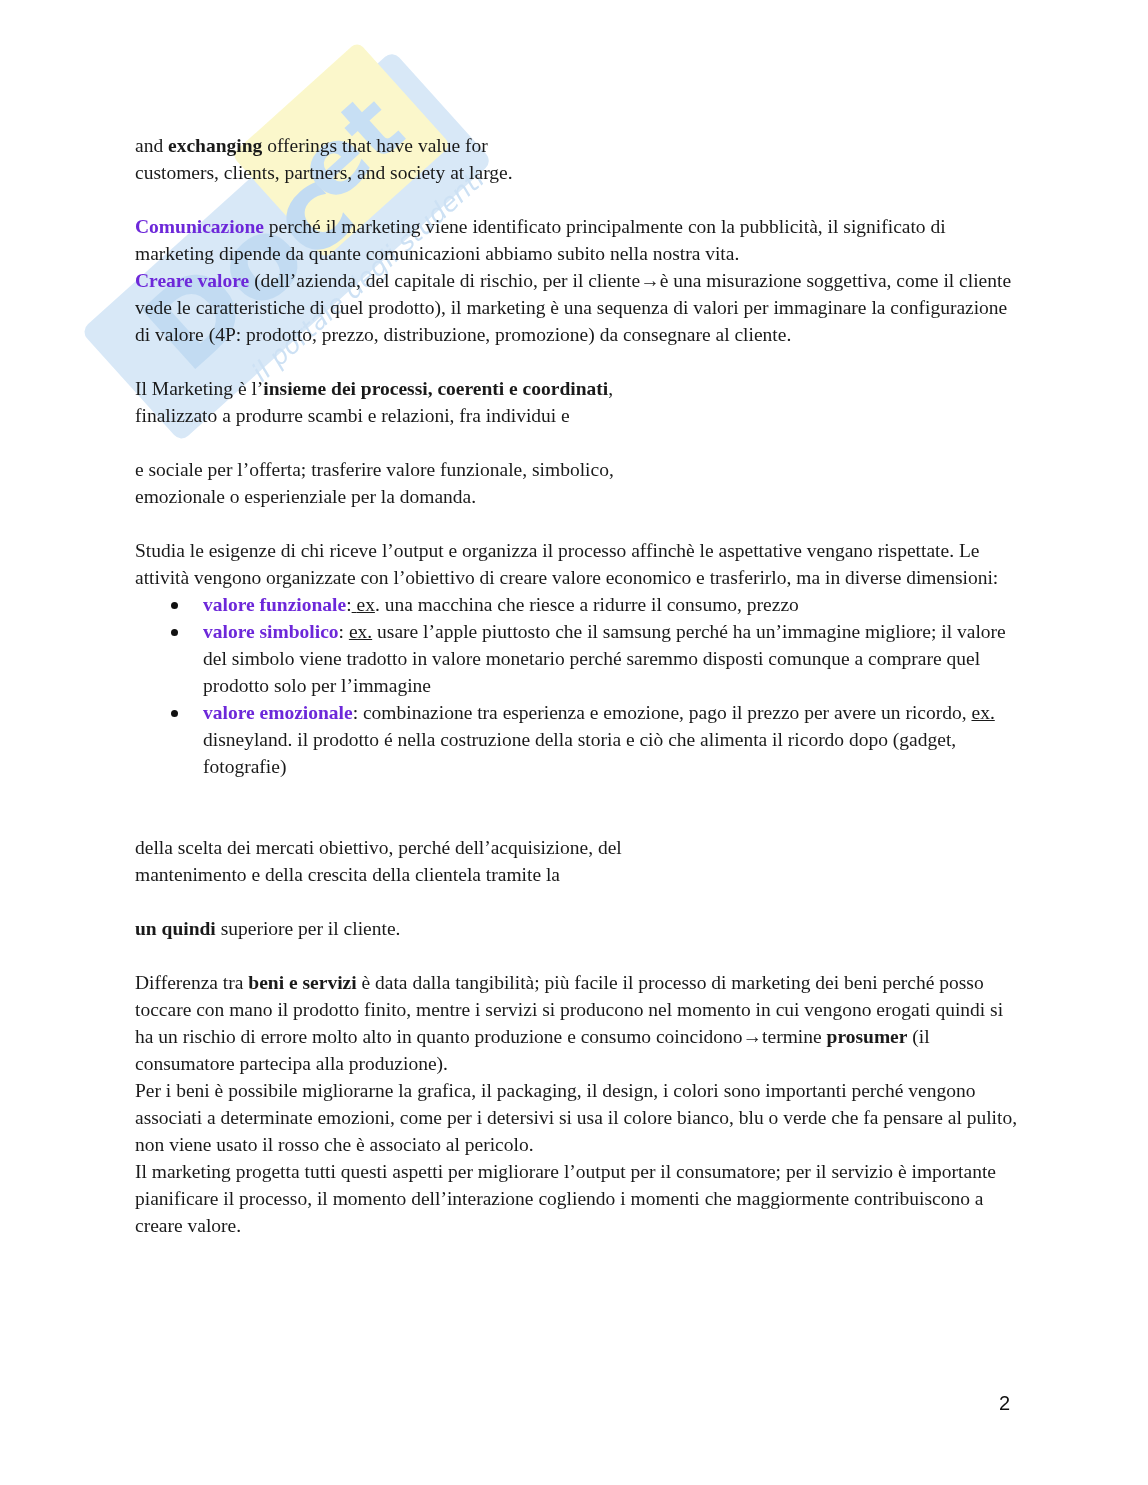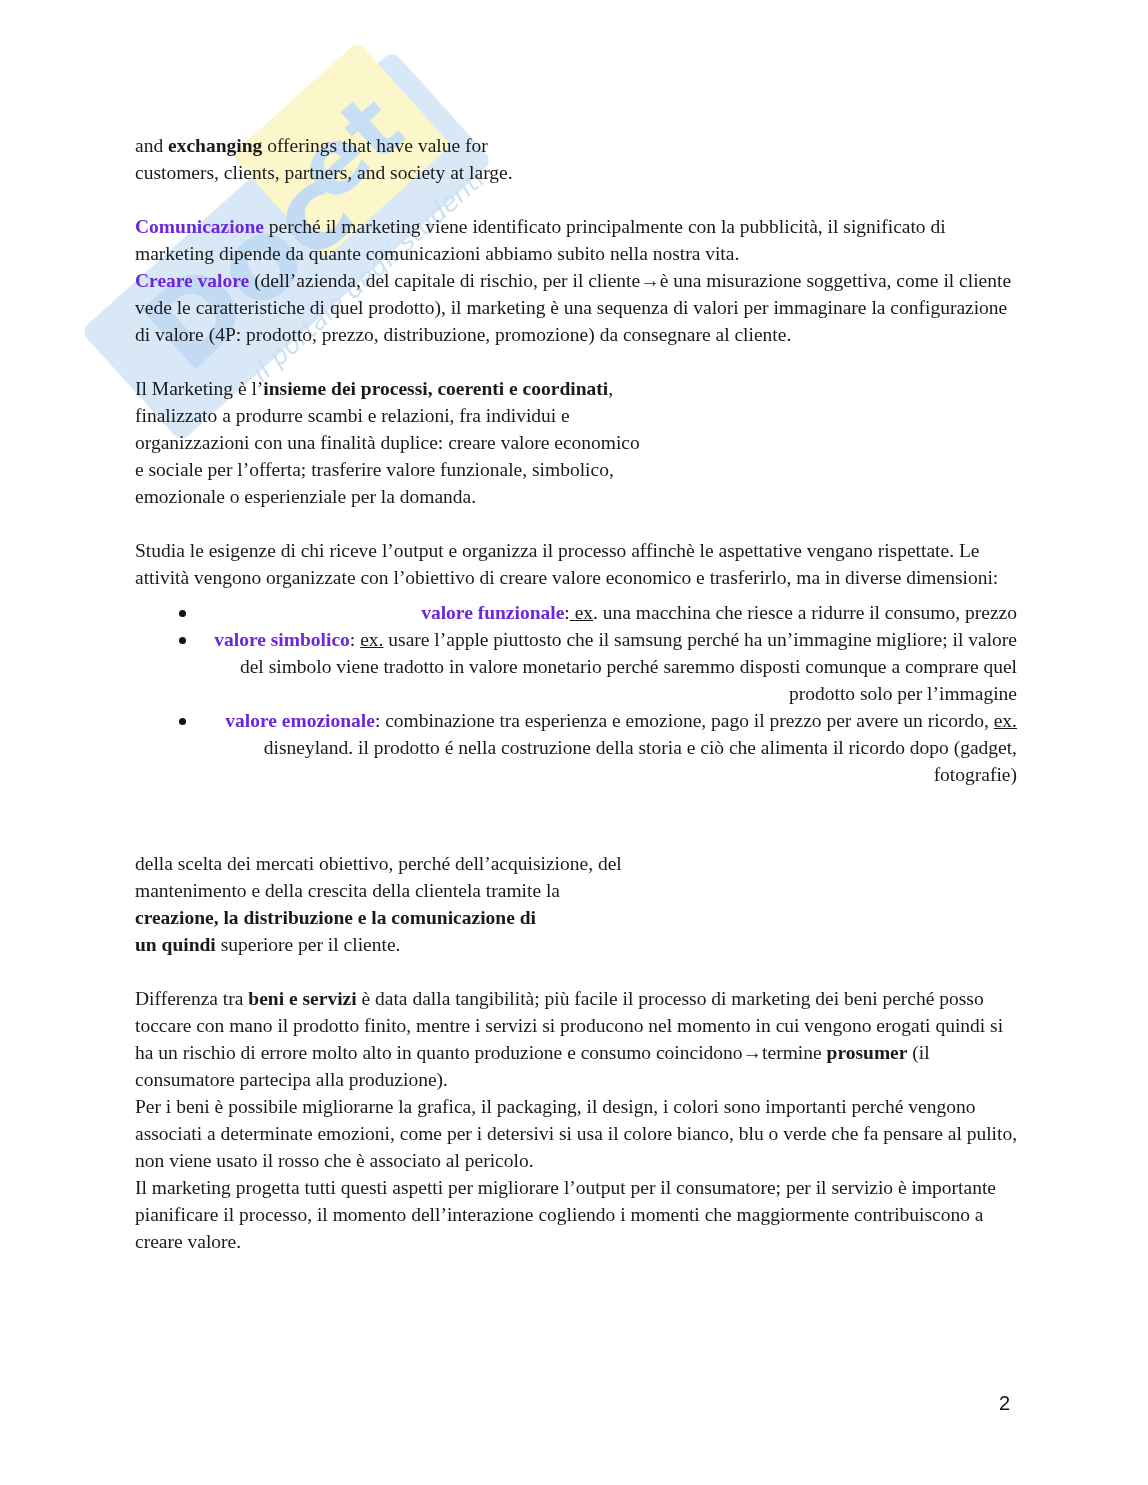--- a/index.html
+++ b/index.html
@@ -36,23 +36,22 @@
     line-height: 27px;
     margin: 0;
   }
   .gap { height: 27px; }
   .it { }
   .b { font-weight: bold; }
   .red { color: #6d28d9; font-weight: bold; }
   .u { text-decoration: underline; }
   ul.bullets {
     list-style: none;
-    margin: 8px;
+    margin: 0;
     padding: 0;
-    text-align: right;
   }
   ul.bullets li {
     position: relative;
     padding-left: 68px;
     font-size: 19.5px;
     line-height: 27px;
   }
   ul.bullets li .dot {
     position: absolute;
     left: 36px;
@@ -98,21 +97,21 @@
   </p>
   <p class="p">
     <span class="red">Creare valore</span><span> (dell’azienda, del capitale di rischio, per il cliente→è una misurazione soggettiva, come il cliente vede le caratteristiche di quel prodotto), il marketing è una sequenza di valori per immaginare la configurazione di valore (4P: prodotto, prezzo, distribuzione, promozione) da consegnare al cliente.</span>
   </p>
 
   <div class="gap"></div>
 
   <p class="p it">
     <span>Il Marketing è l’</span><span class="b">insieme dei processi, coerenti e coordinati</span><span>,</span><br>
     <span>finalizzato a produrre scambi e relazioni, fra individui e</span><br>
-    <span>organizzazioni con una finalità duplice: creare valore economico</span><br>
+    <br>
     <span>e sociale per l’offerta; trasferire valore funzionale, simbolico,</span><br>
     <span>emozionale o esperienziale per la domanda.</span>
   </p>
 
   <div class="gap"></div>
 
   <p class="p">Studia le esigenze di chi riceve l’output e organizza il processo affinchè le aspettative vengano rispettate. Le attività vengono organizzate con l’obiettivo di creare valore economico e trasferirlo, ma in diverse dimensioni:</p>
 
   <ul class="bullets">
     <li>
@@ -128,21 +127,21 @@
       <span class="red">valore emozionale</span><span>: </span><span>combinazione tra esperienza e emozione, pago il prezzo per avere un ricordo, </span><span class="u">ex.</span><span> disneyland. il prodotto é nella costruzione della storia e ciò che alimenta il ricordo dopo (gadget, fotografie)</span>
     </li>
   </ul>
 
   <div class="gap"></div>
 
   <p class="p it">
     <br>
     <span>della scelta dei mercati obiettivo, perché dell’acquisizione, del</span><br>
     <span>mantenimento e della crescita della clientela tramite la</span><br>
-    <span class="b">creazione, la distribuzione e la comunicazione di</span><br>
+    <br>
     <span class="b">un quindi</span><span> superiore per il cliente.</span>
   </p>
 
   <div class="gap"></div>
 
   <p class="p">
     <span>Differenza tra </span><span class="b">beni e servizi</span><span> è data dalla tangibilità; più facile il processo di marketing dei beni perché posso toccare con mano il prodotto finito, mentre i servizi si producono nel momento in cui vengono erogati quindi si ha un rischio di errore molto alto in quanto produzione e consumo coincidono→termine </span><span class="b">prosumer</span><span> (il consumatore partecipa alla produzione).</span>
   </p>
   <p class="p">Per i beni è possibile migliorarne la grafica, il packaging, il design, i colori sono importanti perché vengono associati a determinate emozioni, come per i detersivi si usa il colore bianco, blu o verde che fa pensare al pulito, non viene usato il rosso che è associato al pericolo.</p>
   <p class="p">Il marketing progetta tutti questi aspetti per migliorare l’output per il consumatore; per il servizio è importante pianificare il processo, il momento dell’interazione cogliendo i momenti che maggiormente contribuiscono a creare valore.</p>

